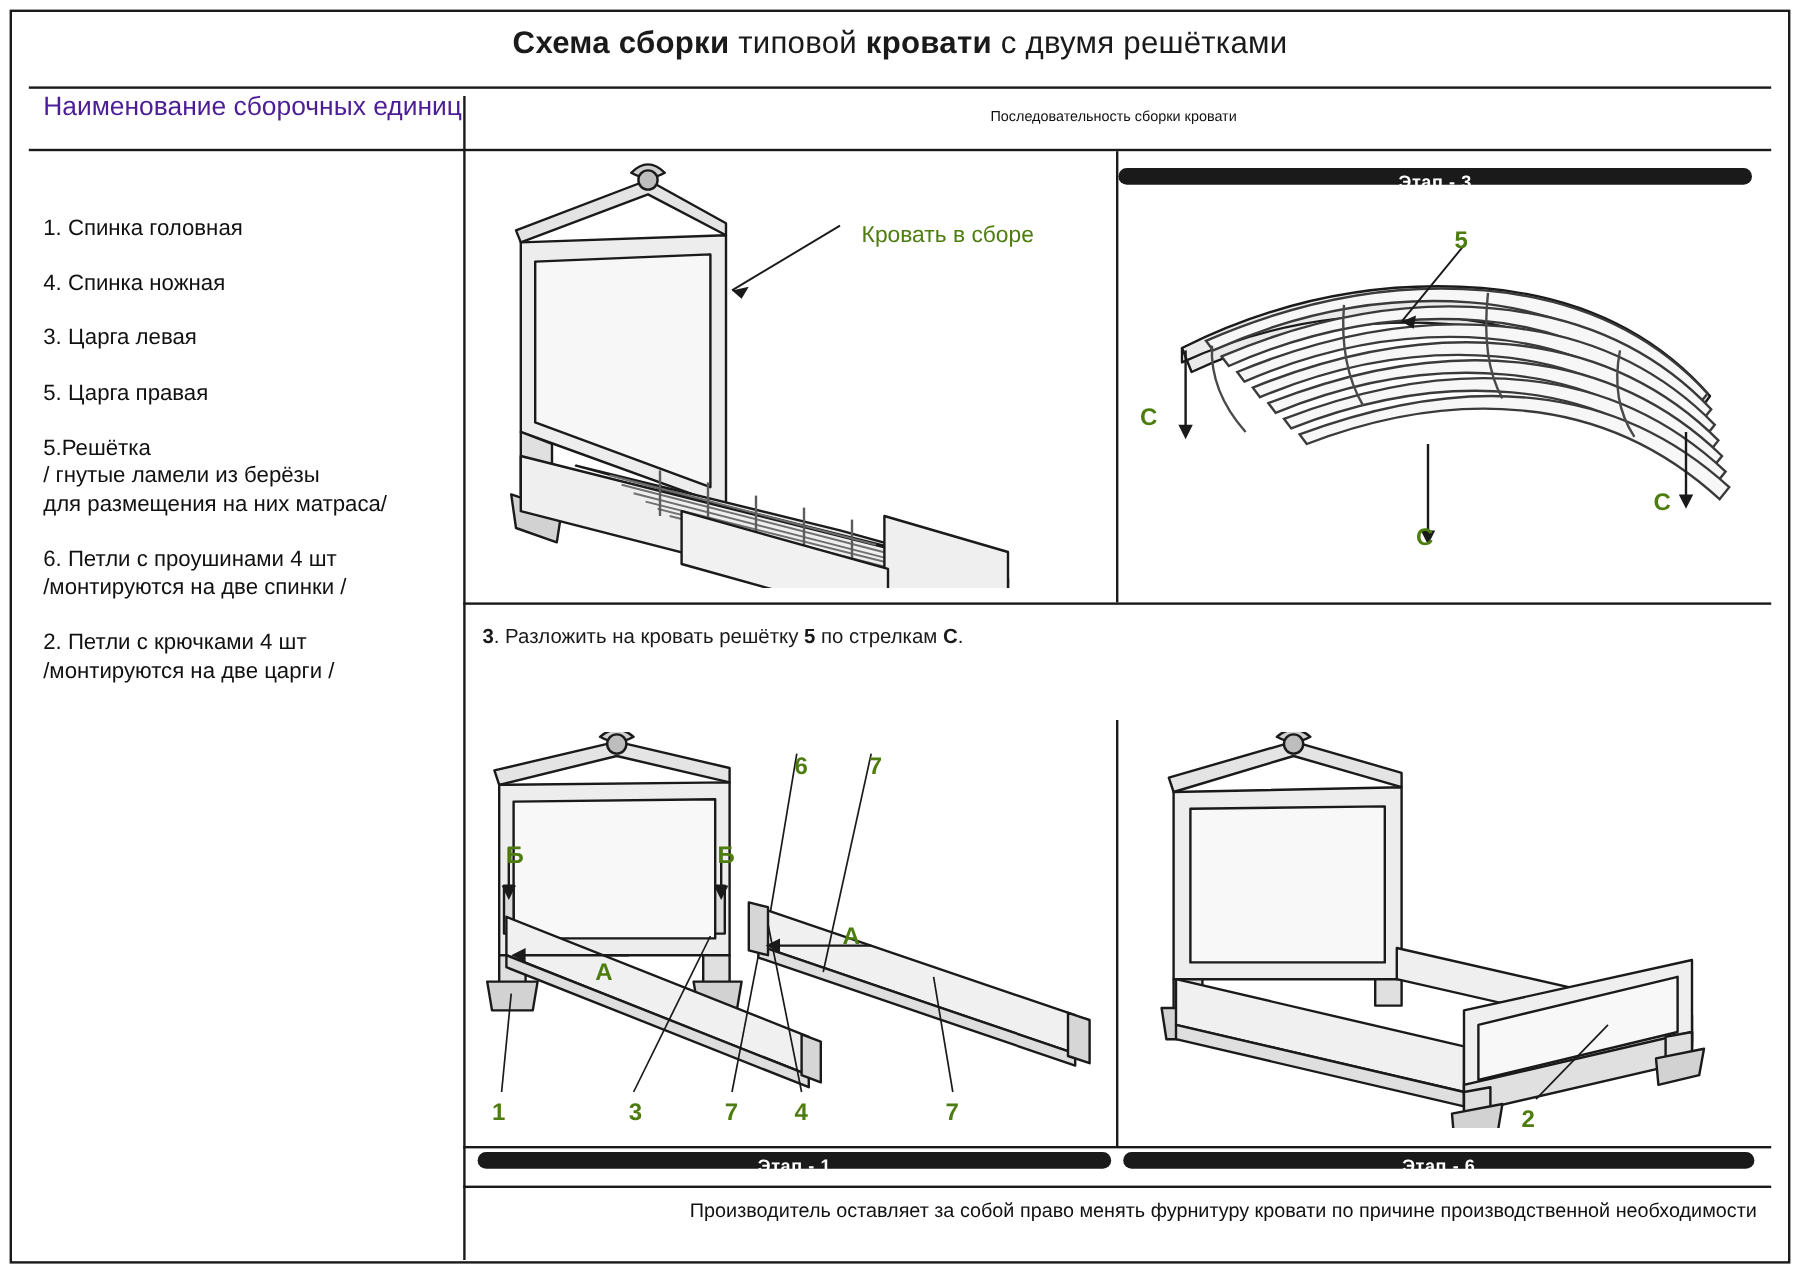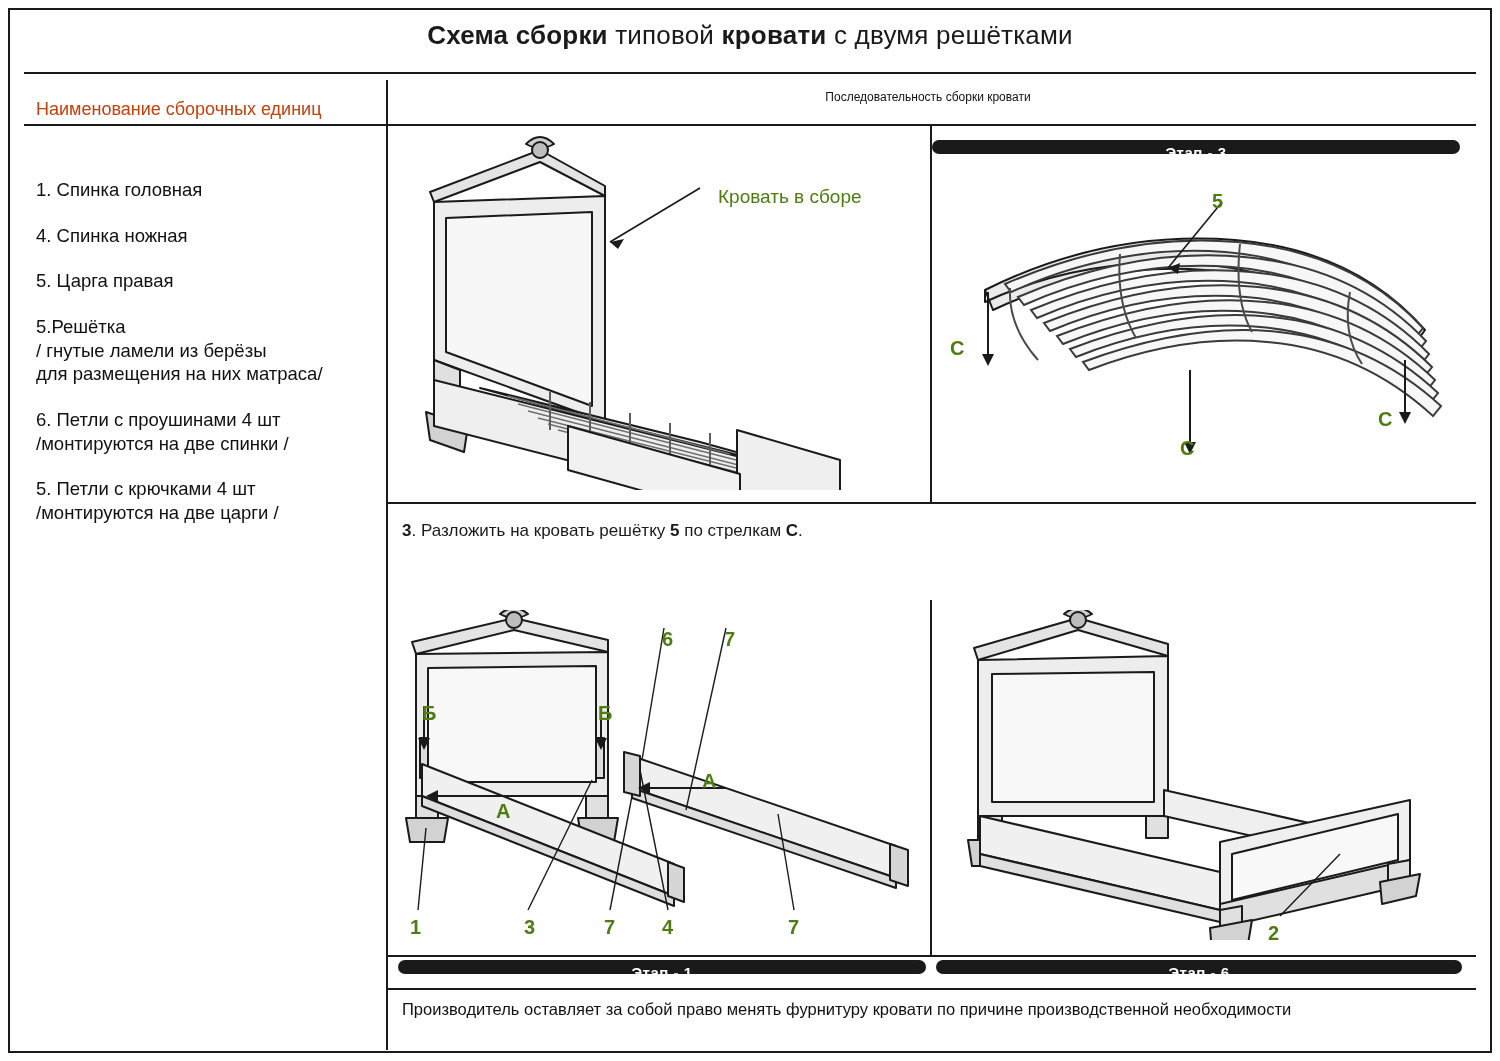--- a/index.html
+++ b/index.html
@@ -47,23 +47,23 @@
   }
   .vr {
     position: absolute;
     background: #1a1a1a;
   }
 
   
   .col-head-left {
     position: absolute;
     left: 36px;
-    top: 99px;
-    font-size: 18px;
-    color: #c2410c;
+    top: 76px;
+    font-size: 22px;
+    color: #4c1d95;
   }
   .col-head-right {
     position: absolute;
     left: 398px;
     top: 90px;
     width: 1060px;
     text-align: center;
     font-size: 12px;
     color: #111;
   }
@@ -108,21 +108,21 @@
   }
   .instructions div { white-space: nowrap; }
   .instructions b { font-weight: bold; }
 
   
   .footer {
     position: absolute;
     left: 402px;
     top: 1000px;
     width: 1062px;
-    text-align: left;
+    text-align: right;
     font-size: 16.5px;
     color: #111;
   }
 
   
   .lbl {
     position: absolute;
     font-size: 19px;
     color: #4d7c0f;
   }
@@ -156,27 +156,28 @@
   <div class="vr" style="left:930px; top:600px; width:2px; height:356px;"></div>
 
   <div class="hr" style="left:386px; top:988px; width:1090px; height:2px;"></div>
 
   <div class="col-head-left">Наименование  сборочных единиц</div>
   <div class="col-head-right">Последовательность сборки кровати</div>
 
   <div class="parts">
     <div class="part">1.  Спинка головная</div>
     <div class="part">4. Спинка ножная</div>
+    <div class="part">3. Царга левая</div>
     <div class="part">5. Царга правая</div>
     <div class="part">5.Решётка
 / гнутые ламели из берёзы
 для размещения на них матраса/</div>
     <div class="part">6. Петли с проушинами 4 шт
 /монтируются на две спинки /</div>
-    <div class="part">5. Петли с крючками 4 шт
+    <div class="part">2. Петли с крючками 4 шт
 /монтируются на две царги /</div>
   </div>
 
   <div class="dw" style="left:400px; top:130px;">
     <svg width="520" height="360" viewBox="0 0 520 360">
       <g fill="#f4f4f4" stroke="#1a1a1a" stroke-width="2" stroke-linejoin="round">
 
         <path d="M30 62 L140 20 L205 56 L205 66 L140 32 L34 72 Z" fill="#e4e4e4"></path>
         <path d="M126 14 q14 -14 28 0 q-14 8 -28 0 Z" fill="#cfcfcf"></path>
         <circle cx="140" cy="20" r="8" fill="#bdbdbd"></circle>

